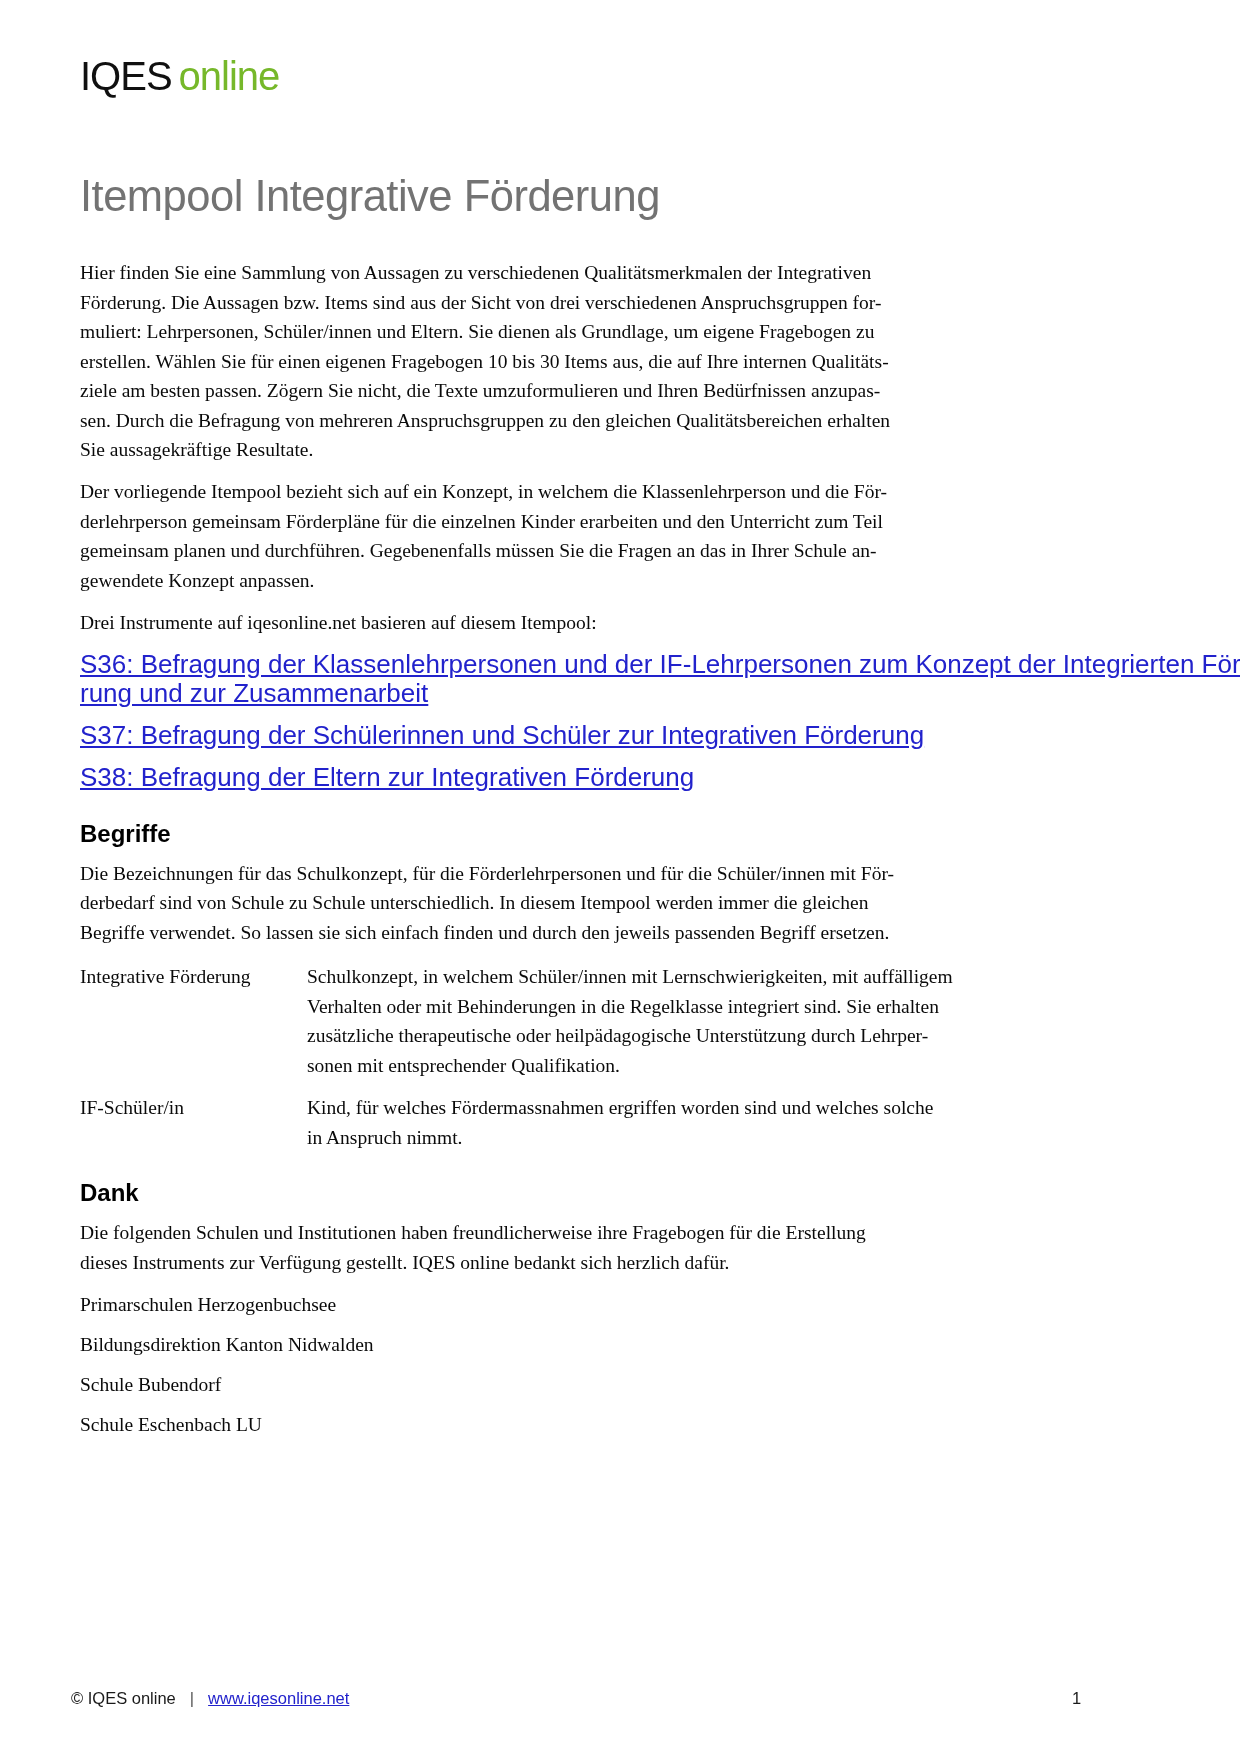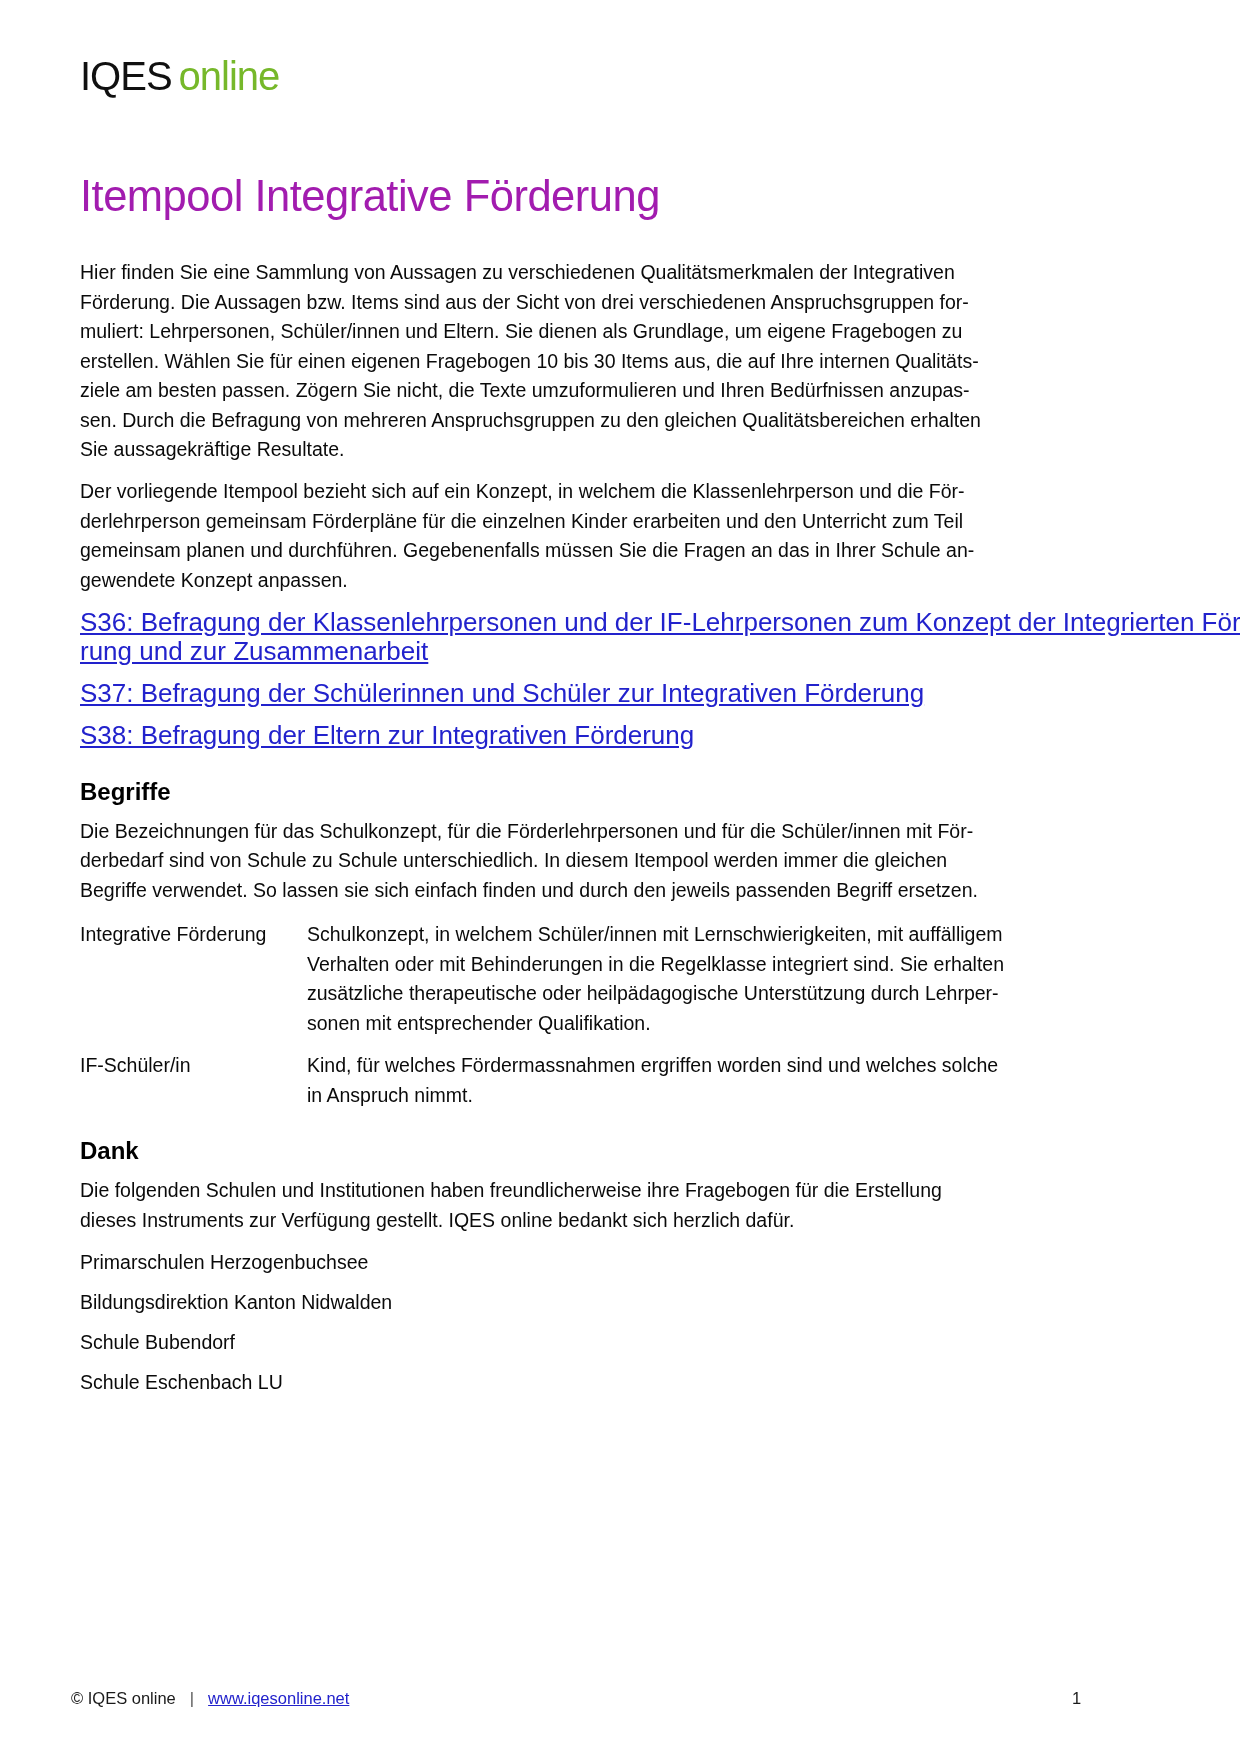--- a/index.html
+++ b/index.html
@@ -9,25 +9,25 @@
     -webkit-font-smoothing: antialiased;
   }
   .page { padding: 57px 80px 0 80px; box-sizing: border-box; width: 1118px; }
 
   .logo { font-size: 40px; line-height: 38px; height: 38px; letter-spacing: -1px; white-space: nowrap; }
   .logo .iqes { color: #101010; }
   .logo .online { color: #76b82a; margin-left: 7px; }
 
   .title {
     margin: 78px 0 0 0; font-size: 43.5px; line-height: 46px;
-    font-weight: 400; letter-spacing: -0.5px; color: #a21caf;
+    font-weight: 400; letter-spacing: -0.5px; color: #737373;
   }
 
   p.body, .deftext, .defterm {
-    font-size: 19.5px; line-height: 29.5px; white-space: pre;
+    font-size: 19.5px; line-height: 29.5px; white-space: pre; font-family: Liberation Serif, serif;
   }
   p.body { margin: 0 0 12.5px 0; }
   .first-body { margin-top: 39px !important; }
 
   a.doclink {
     color: #2222cc; text-decoration: underline; cursor: pointer;
   }
   p.linkline { margin: 0 0 12.5px 0; font-size: 26px; line-height: 29.5px; white-space: pre; }
 
   h2.subhead {
@@ -68,20 +68,21 @@
 erstellen. Wählen Sie für einen eigenen Fragebogen 10 bis 30 Items aus, die auf Ihre internen Qualitäts-
 ziele am besten passen. Zögern Sie nicht, die Texte umzuformulieren und Ihren Bedürfnissen anzupas-
 sen. Durch die Befragung von mehreren Anspruchsgruppen zu den gleichen Qualitätsbereichen erhalten
 Sie aussagekräftige Resultate.</p>
 
   <p class="body">Der vorliegende Itempool bezieht sich auf ein Konzept, in welchem die Klassenlehrperson und die För-
 derlehrperson gemeinsam Förderpläne für die einzelnen Kinder erarbeiten und den Unterricht zum Teil
 gemeinsam planen und durchführen. Gegebenenfalls müssen Sie die Fragen an das in Ihrer Schule an-
 gewendete Konzept anpassen.</p>
 
+  <p class="body">Drei Instrumente auf iqesonline.net basieren auf diesem Itempool:</p>
 
   <p class="linkline"><a class="doclink">S36: Befragung der Klassenlehrpersonen und der IF-Lehrpersonen zum Konzept der Integrierten Förde-
 rung und zur Zusammenarbeit</a></p>
   <p class="linkline"><a class="doclink">S37: Befragung der Schülerinnen und Schüler zur Integrativen Förderung</a></p>
   <p class="linkline"><a class="doclink">S38: Befragung der Eltern zur Integrativen Förderung</a></p>
 
   <h2 class="subhead">Begriffe</h2>
 
   <p class="body">Die Bezeichnungen für das Schulkonzept, für die Förderlehrpersonen und für die Schüler/innen mit För-
 derbedarf sind von Schule zu Schule unterschiedlich. In diesem Itempool werden immer die gleichen

